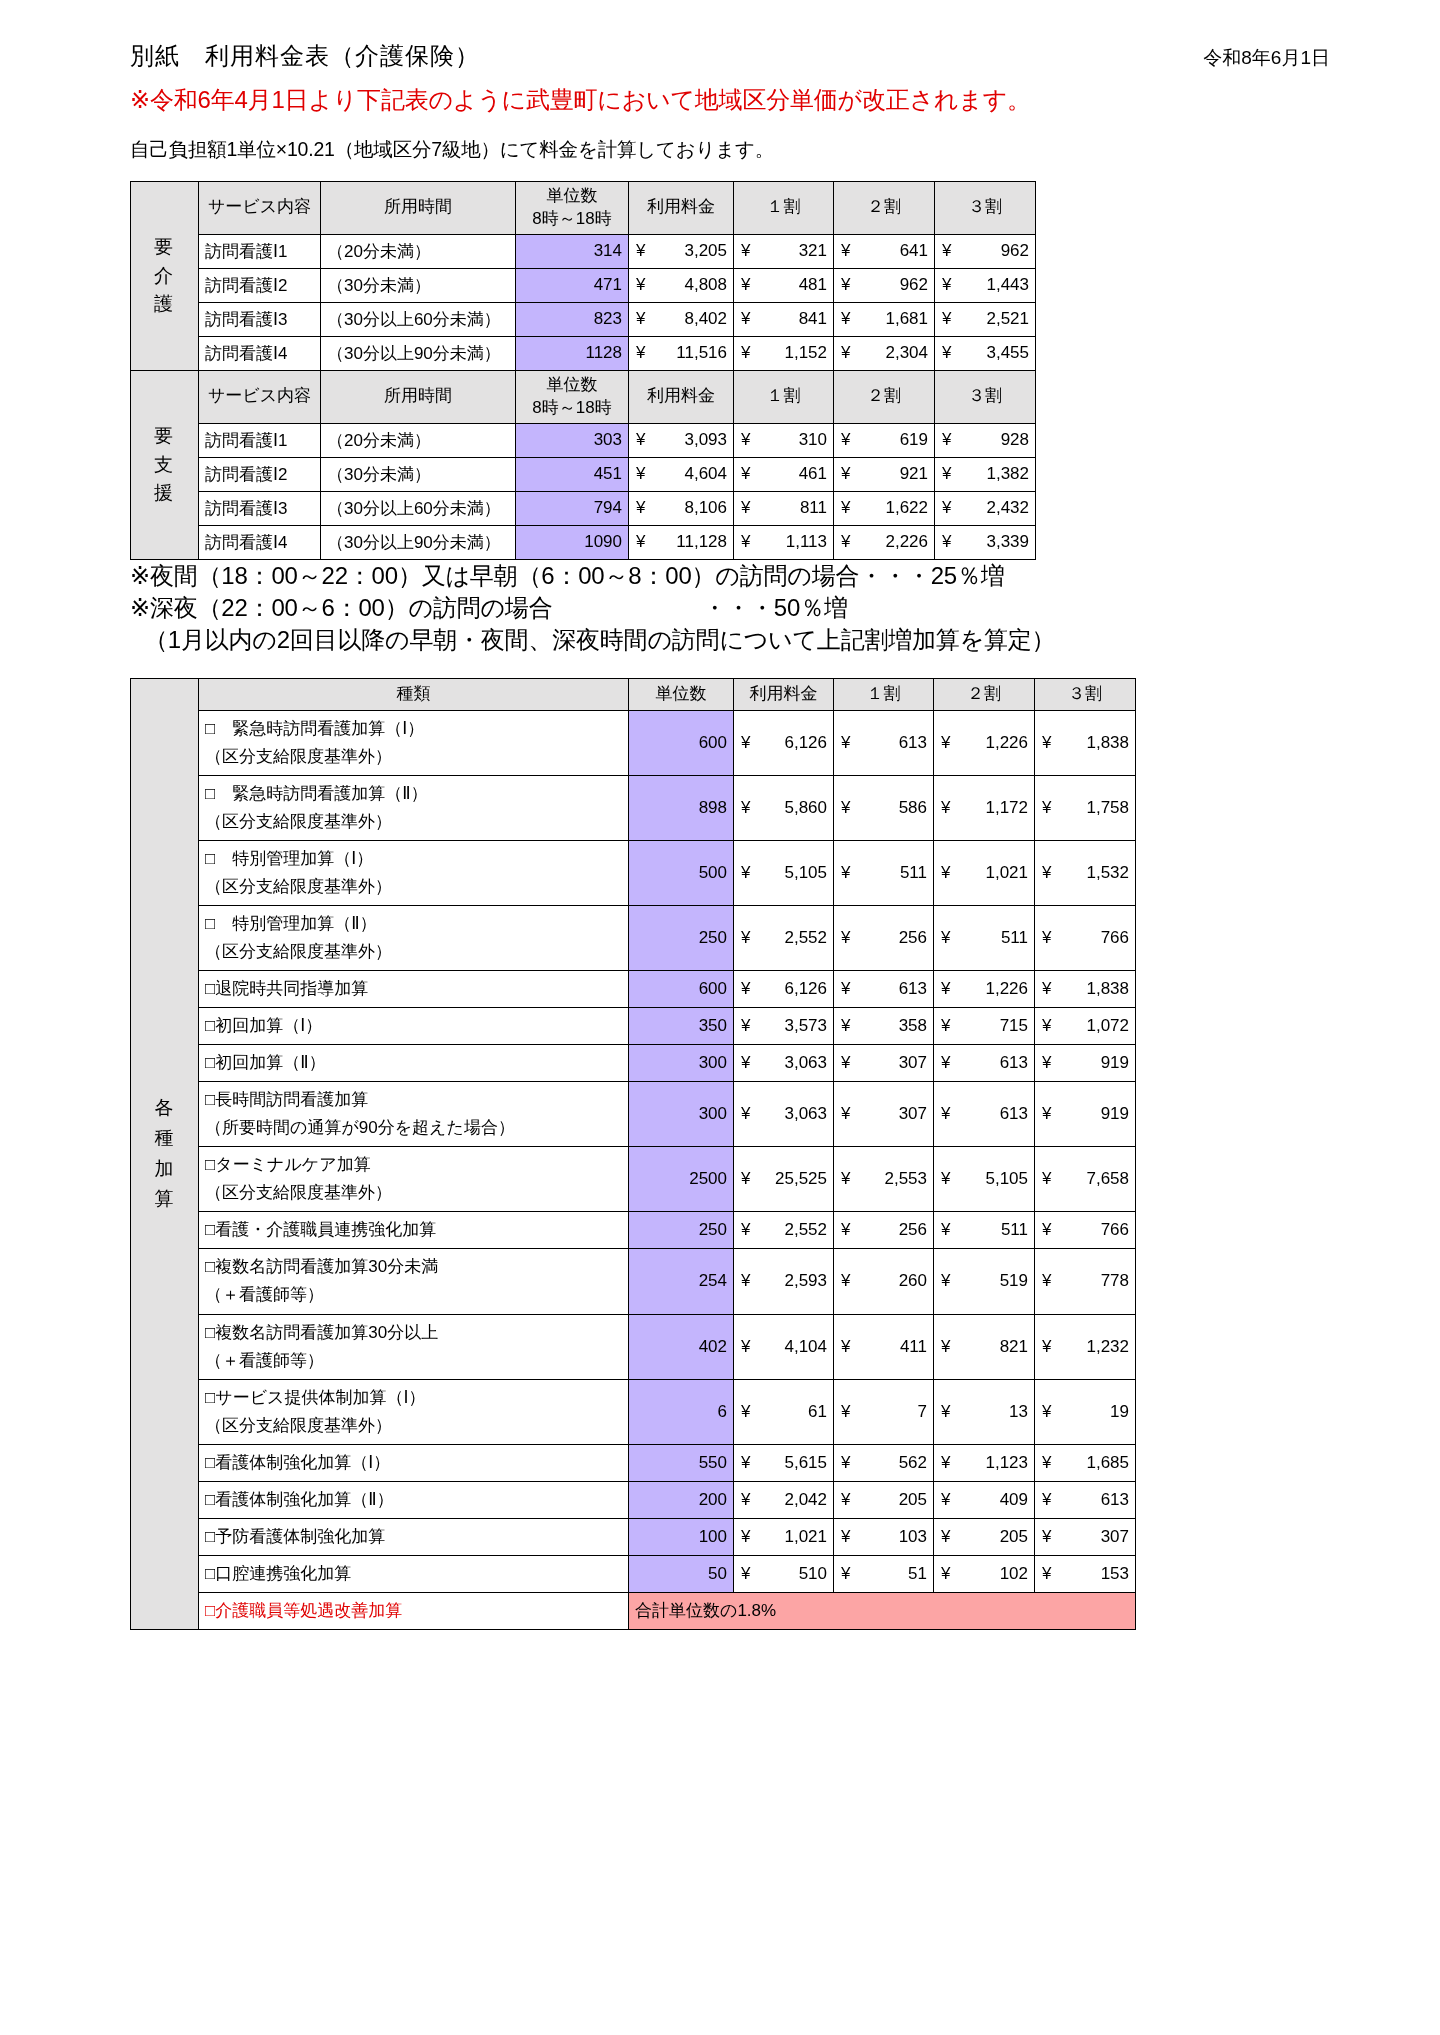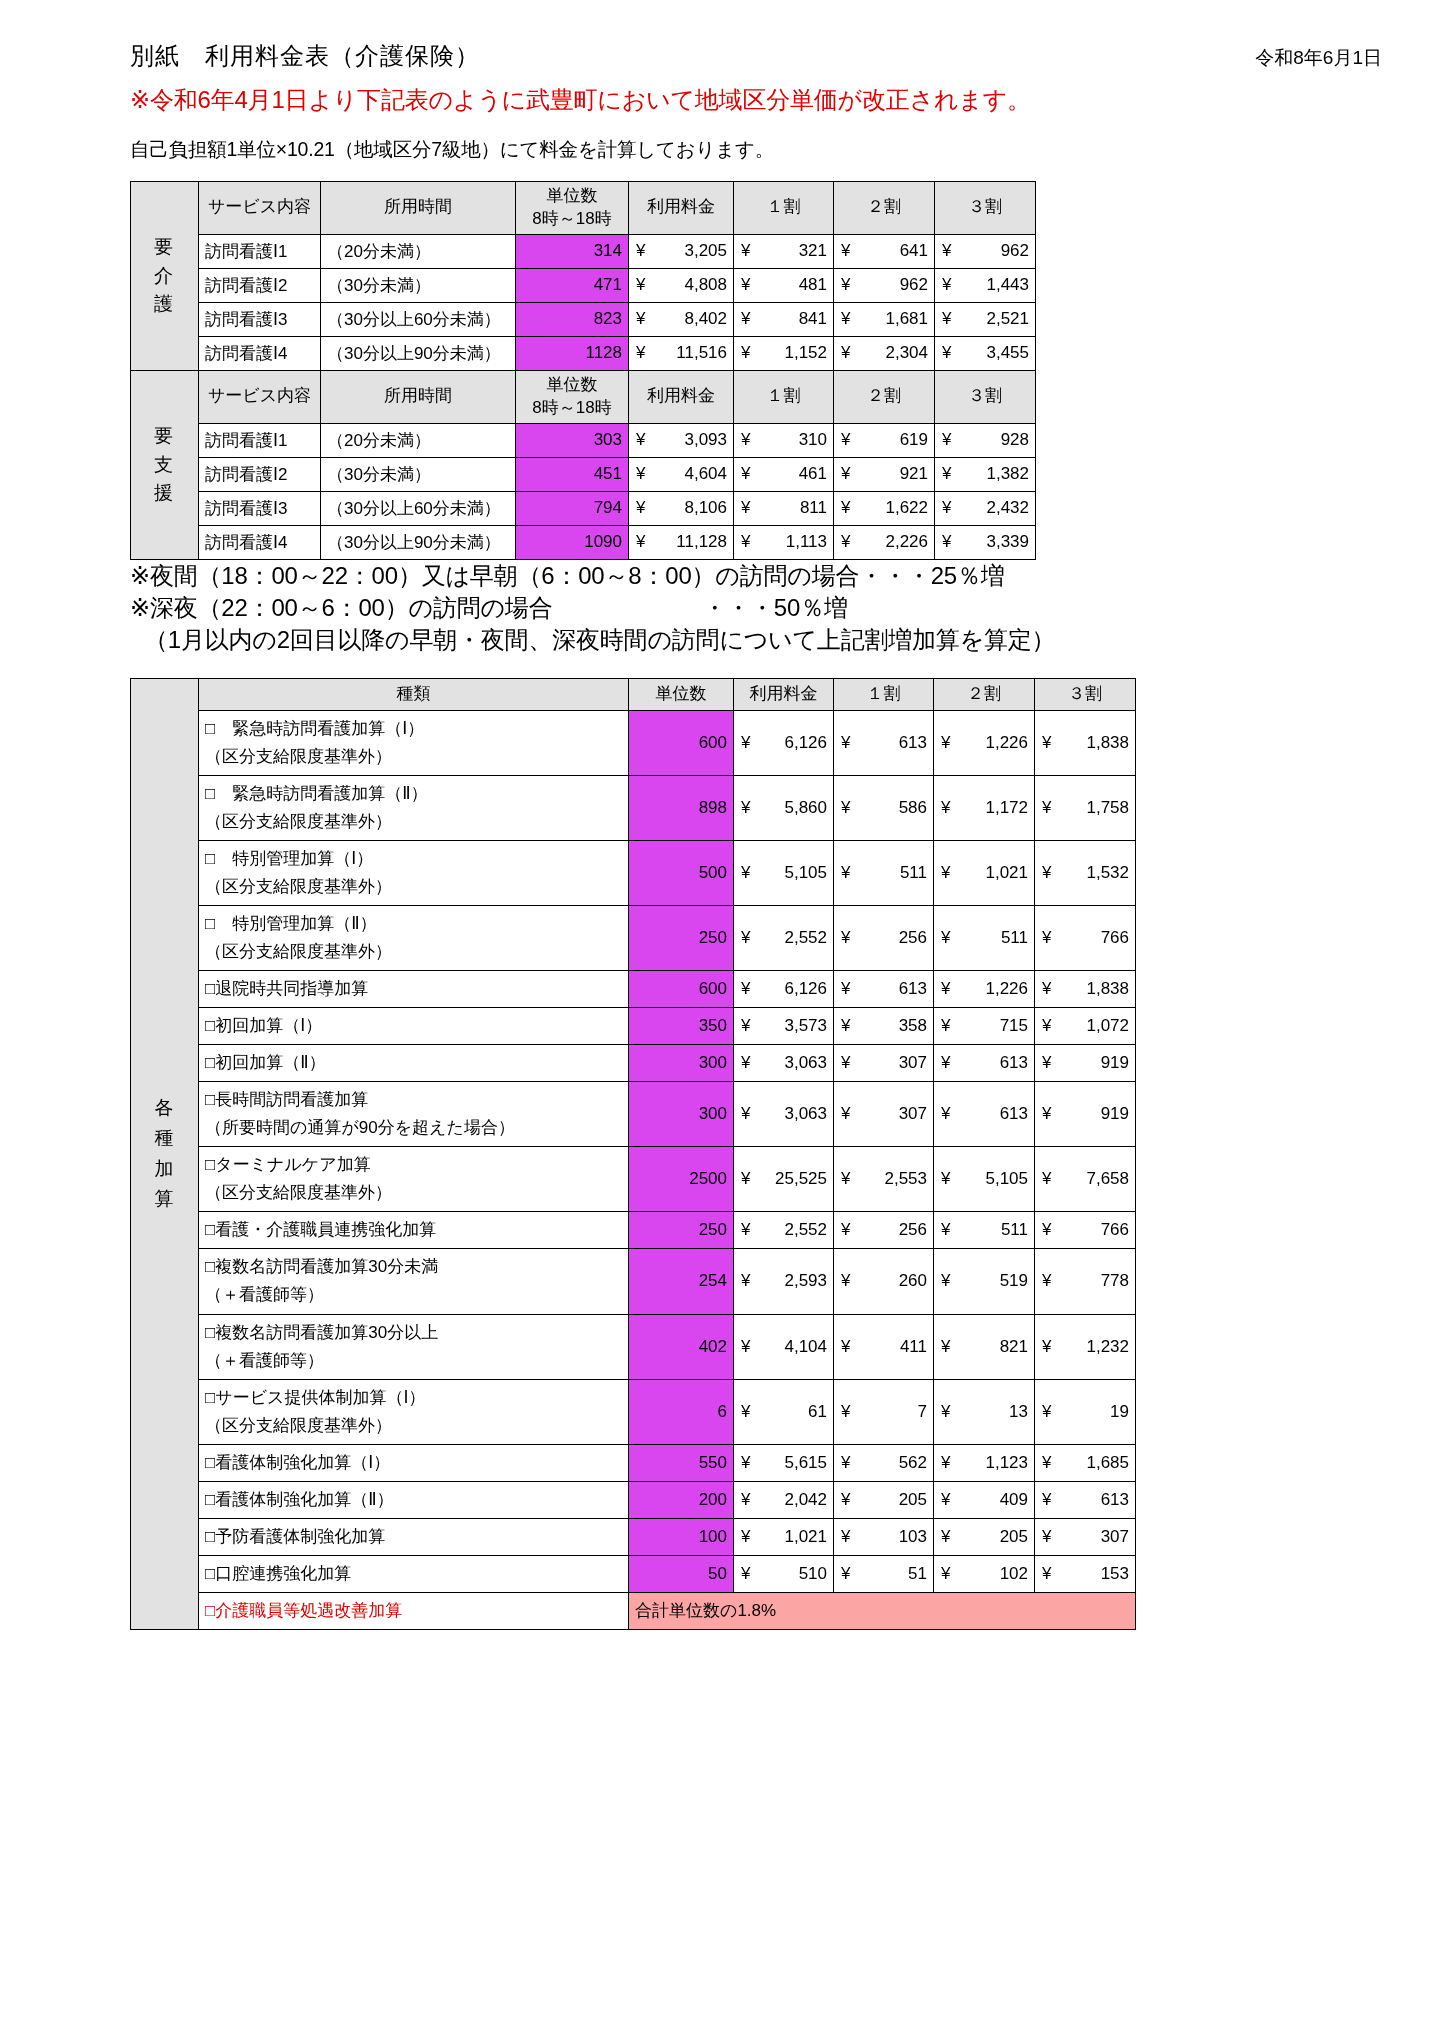--- a/index.html
+++ b/index.html
@@ -5,21 +5,21 @@
   * { box-sizing: border-box; }
   html, body { margin:0; padding:0; }
   body {
     width: 1440px;
     height: 2035px;
     background: #ffffff;
     font-family: "Liberation Sans", "DejaVu Sans", sans-serif;
     color: #000000;
     position: relative;
   }
-  .page { padding: 40px 52px 0 130px; border-radius: 16px; }
+  .page { padding: 40px 104px 0 130px; border-radius: 16px; }
 
   
   .hdr-row {
     display: flex;
     align-items: baseline;
     justify-content: space-between;
   }
   .doc-title {
     font-size: 24px;
     letter-spacing: 1px;
@@ -65,21 +65,21 @@
   }
   .sidecell {
     background: #e3e2e2;
     text-align: center;
     width: 68px;
     font-size: 19px;
     line-height: 1.5;
     letter-spacing: 2px;
   }
   .units {
-    background: #d946ef;
+    background: #c4b5fd;
     text-align: right;
     padding-right: 8px;
   }
   .money {
     text-align: right;
     padding-right: 10px;
     position: relative;
   }
   .money .yen {
     position: absolute;

